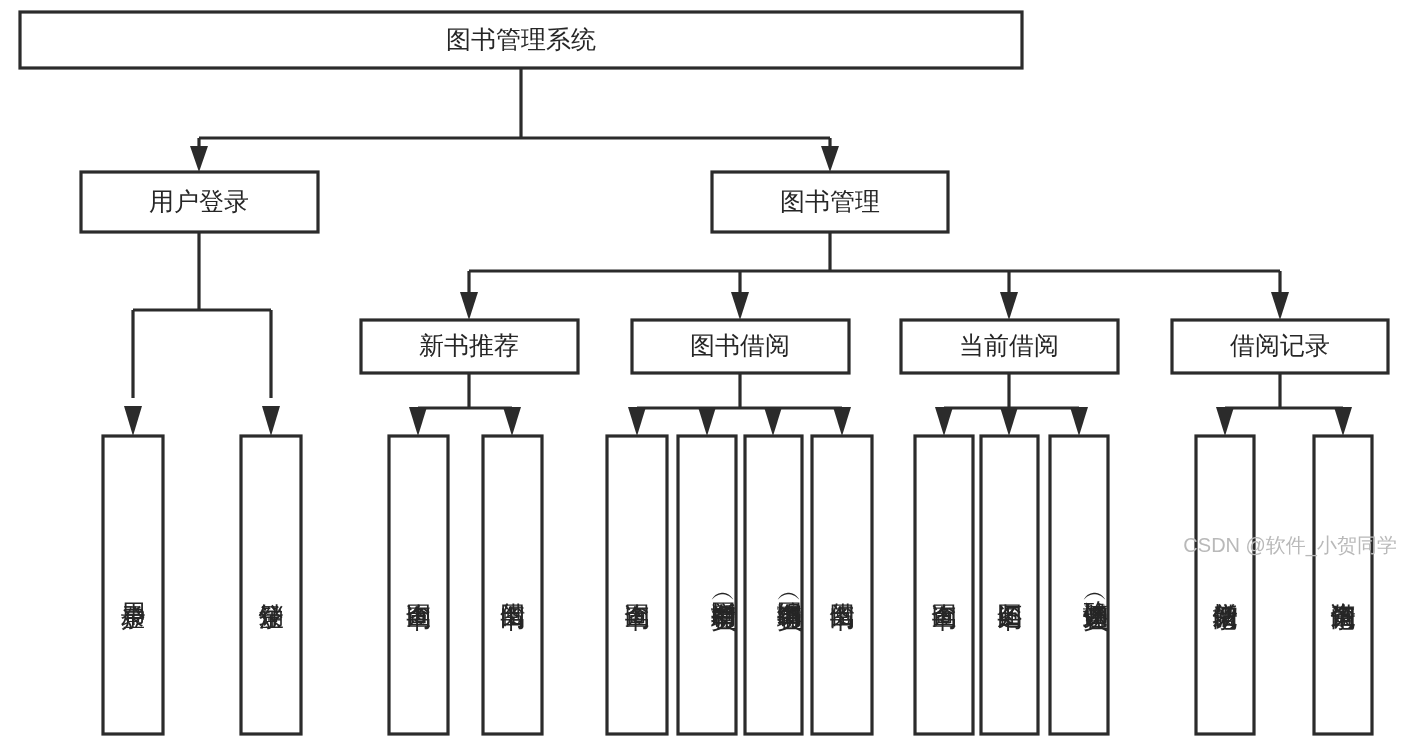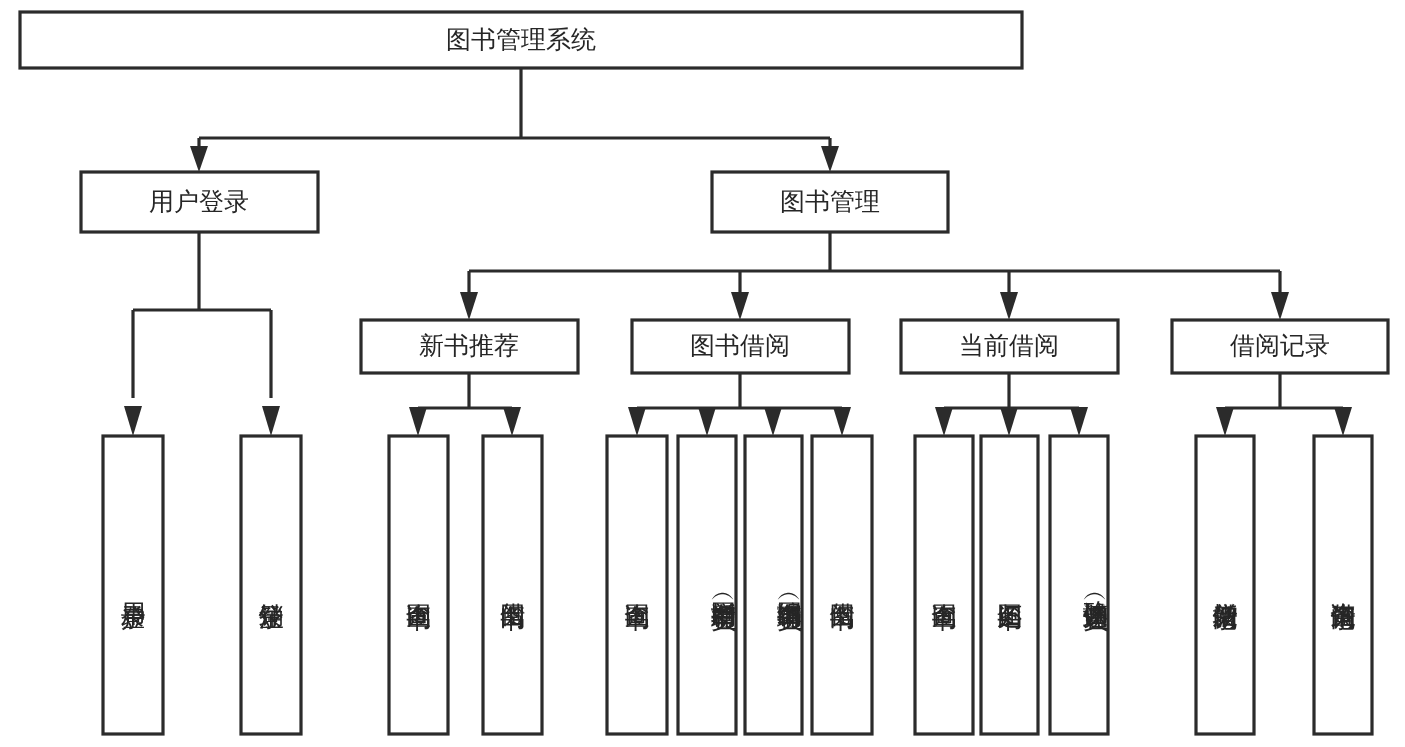--- a/index.html
+++ b/index.html
@@ -172,13 +172,14 @@
   <div class="vlabel" style="left:607px;top:436px;width:60px;height:298px;">查询图书</div>
   <div class="vlabel" style="left:678px;top:438px;width:58px;height:294px;align-items:flex-start;">新增图书（管理员）</div>
   <div class="vlabel" style="left:745px;top:438px;width:57px;height:294px;align-items:flex-start;">编辑图书（管理员）</div>
   <div class="vlabel" style="left:812px;top:436px;width:60px;height:298px;">借阅图书</div>
   <div class="vlabel" style="left:915px;top:436px;width:58px;height:298px;">查询图书</div>
   <div class="vlabel" style="left:981px;top:436px;width:57px;height:298px;">归还图书</div>
   <div class="vlabel" style="left:1050px;top:438px;width:58px;height:294px;align-items:flex-start;">确认归还（管理员）</div>
   <div class="vlabel" style="left:1196px;top:436px;width:58px;height:298px;">新增借阅记录</div>
   <div class="vlabel" style="left:1314px;top:436px;width:58px;height:298px;">查询借阅记录</div>
 
+  <div class="watermark">CSDN @软件_小贺同学</div>
 </div>
 
 </body></html>

